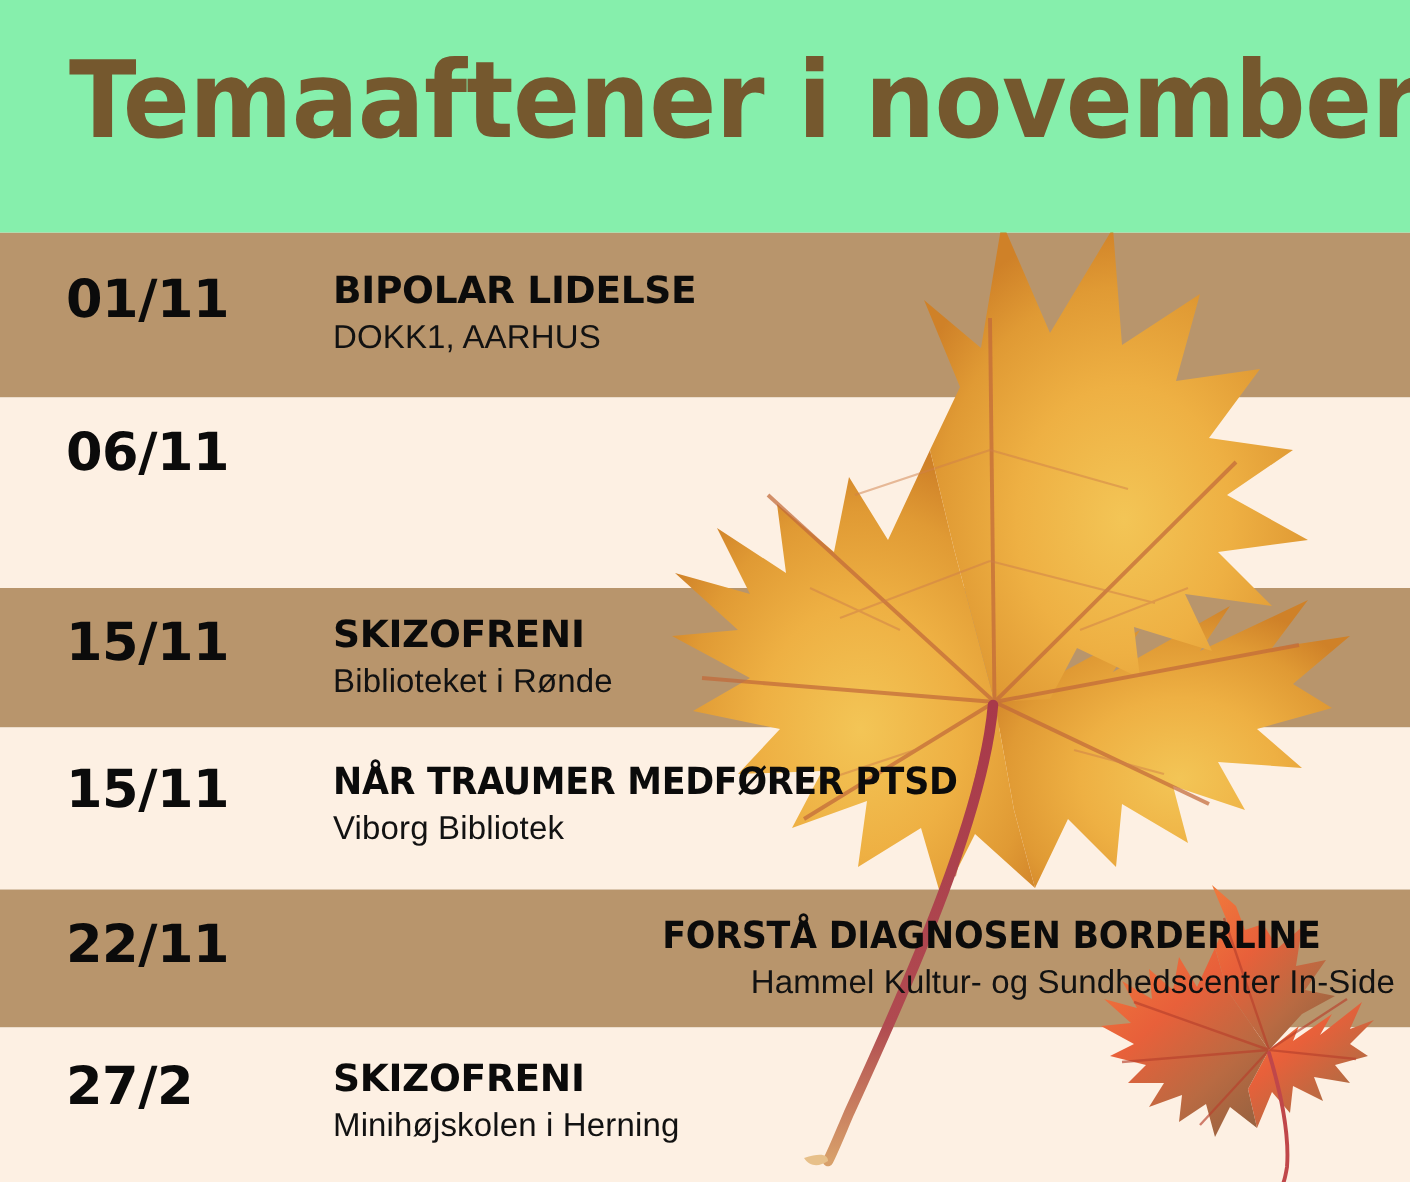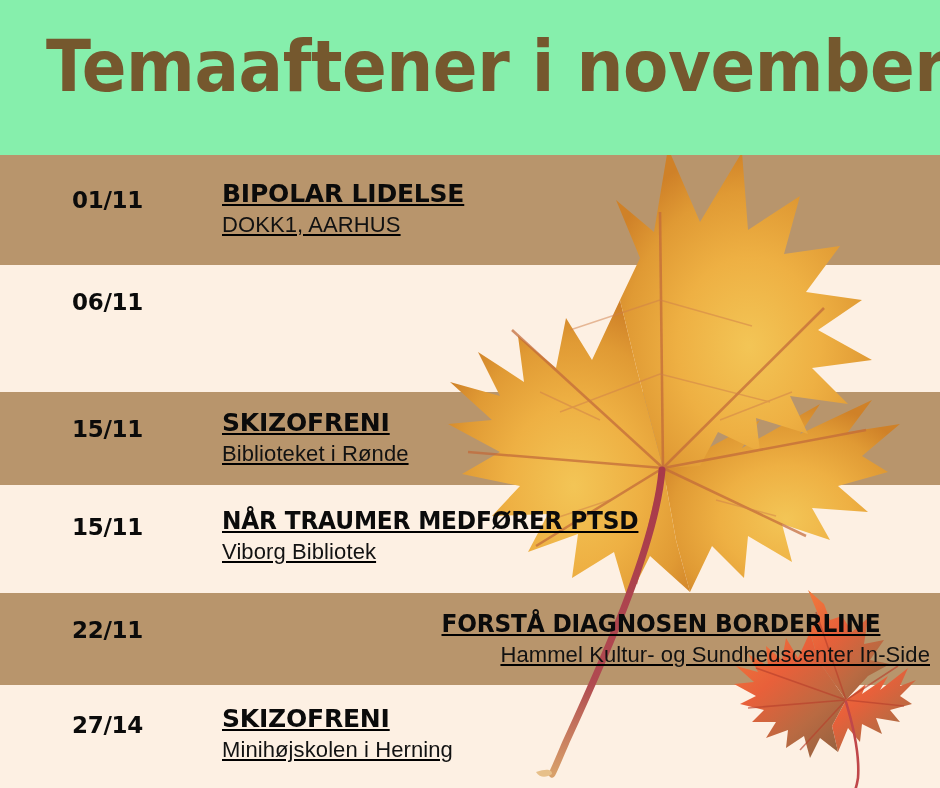--- a/index.html
+++ b/index.html
@@ -73,34 +73,33 @@
     z-index: 4;
   }
   .row {
     position: absolute;
     left: 0;
     width: 940px;
     display: block;
   }
   .row-date {
     position: absolute;
-    left: 72px;
+    left: 44px;
     font-family: "DejaVu Sans", sans-serif;
     font-weight: bold;
-    font-size: 23px;
+    font-size: 35px;
     line-height: 30px;
     color: #0b0b0b;
     letter-spacing: -0.3px;
     white-space: nowrap;
   }
   .row-body {
     position: absolute;
     left: 222px;
     right: 10px;
-    text-decoration: underline;
   }
   .row-title {
     font-family: "DejaVu Sans", sans-serif;
     font-weight: bold;
     font-size: 25px;
     line-height: 31px;
     letter-spacing: -0.2px;
     color: #0b0b0b;
     white-space: nowrap;
   }
@@ -284,21 +283,21 @@
 
     <div class="row" id="row-5">
       <div class="row-date">22/11</div>
       <div class="row-body">
         <div class="row-title condensed">FORSTÅ DIAGNOSEN BORDERLINE</div>
         <div class="row-venue">Hammel Kultur- og Sundhedscenter In-Side</div>
       </div>
     </div>
 
     <div class="row" id="row-6">
-      <div class="row-date">27/14</div>
+      <div class="row-date">27/2</div>
       <div class="row-body">
         <div class="row-title">SKIZOFRENI</div>
         <div class="row-venue">Minihøjskolen i Herning</div>
       </div>
     </div>
 
   </div>
 
   <div class="header">
     <div class="title">Temaaftener i november</div>

